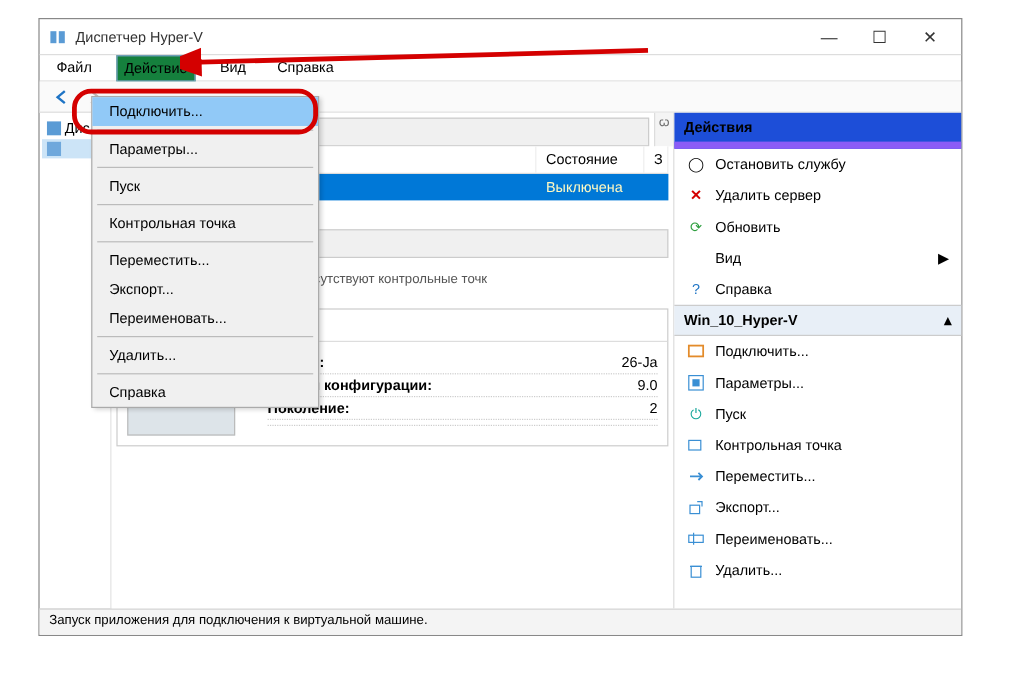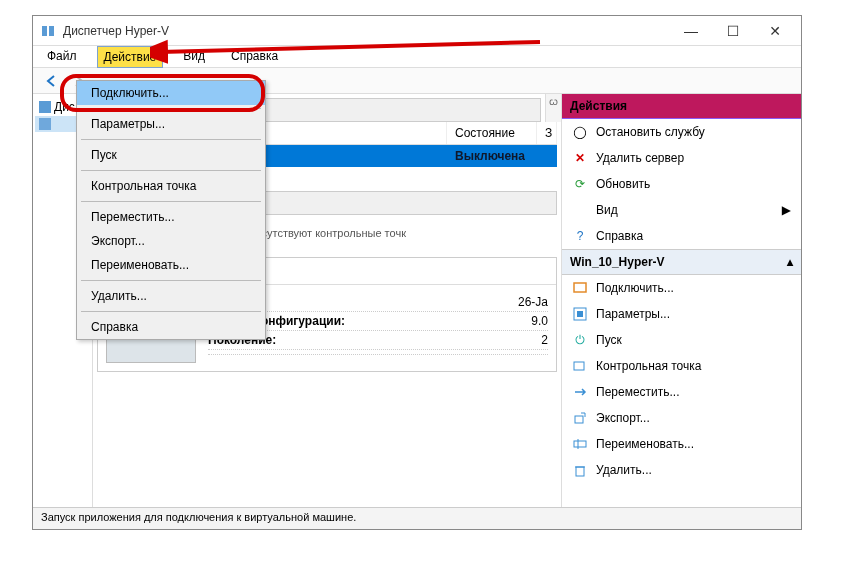--- a/index.html
+++ b/index.html
@@ -5,48 +5,48 @@
     * { box-sizing: border-box; margin: 0; padding: 0; font-family: "Segoe UI", Tahoma, sans-serif; font-size: 12px; }
     body { background: #fff; width: 841px; height: 566px; position: relative; overflow: hidden; }
     .window { position: absolute; left: 32px; top: 15px; width: 770px; height: 515px; border: 1px solid #888; background: #fff; display: flex; flex-direction: column; }
     .titlebar { height: 30px; display: flex; align-items: center; padding: 0 8px; border-bottom: 1px solid #ddd; }
     .titlebar .icon { width: 16px; height: 16px; margin-right: 6px; display: inline-flex; align-items: center; }
     .titlebar .title { flex: 1; color: #333; }
     .winbtns { display: flex; gap: 18px; padding-right: 6px; }
     .winbtn { width: 24px; text-align: center; cursor: pointer; font-size: 14px; color: #333; }
     .menubar { height: 22px; display: flex; align-items: flex-start; padding: 0 8px; gap: 14px; border-bottom: 1px solid #ddd; }
     .menubar span { padding: 3px 6px; cursor: pointer; }
-    .menubar .active { background: #fde047; border: 1px solid #7da2ce; }
+    .menubar .active { background: #15803d; border: 1px solid #7da2ce; }
     .toolbar { height: 26px; display: flex; align-items: center; padding: 0 8px; gap: 4px; border-bottom: 1px solid #ddd; background: #fafafa; }
     .toolbar .tbtn { width: 22px; height: 22px; display: inline-flex; align-items: center; justify-content: center; cursor: pointer; }
     .content { flex: 1; display: flex; position: relative; }
     .left-tree { width: 60px; border-right: 1px solid #ddd; padding: 4px 2px; overflow: hidden; }
     .tree-item { padding: 2px 4px; font-size: 11px; white-space: nowrap; display: flex; align-items: center; gap: 3px; }
     .tree-item.selected { background: #cce4f7; }
     .center { flex: 1; display: flex; flex-direction: column; background: #fff; }
     .section-header { background: #f0f0f0; border: 1px solid #ccc; padding: 4px 8px; font-weight: bold; margin: 4px 4px 0 4px; }
     .vm-table { margin: 0 4px; }
     .vm-head { display: flex; background: #fff; border-bottom: 1px solid #ddd; }
     .vm-col { padding: 4px 8px; border-right: 1px solid #eee; }
     .vm-col.name { flex: 1; }
     .vm-col.state { width: 90px; }
     .vm-col.x { width: 20px; }
-    .vm-row { display: flex; background: #0078d7; color: #0f172a; font-weight: bold; }
+    .vm-row { display: flex; background: #0078d7; color: #fef9c3; }
     .vm-row .vm-col { border: none; }
     .no-cp { text-align: center; padding: 12px; color: #555; font-size: 11px; }
     .detail { margin: 6px 4px; border: 1px solid #ccc; }
     .detail-title { padding: 6px 8px; font-weight: bold; border-bottom: 1px solid #ddd; }
-    .detail-body { display: flex; padding: 8px; gap: 12px; }
+    .detail-body { display: flex; padding: 8px; gap: 27px; }
     .thumb { width: 90px; height: 70px; background: #dde4e9; border: 1px solid #bbb; }
     .kv { flex: 1; }
     .kv-row { display: flex; padding: 2px 0; border-bottom: 1px dotted #ccc; }
     .kv-row .k { width: 150px; font-weight: bold; }
     .kv-row .v { flex: 1; text-align: right; }
     .right { width: 240px; border-left: 1px solid #ddd; background: #fff; display: flex; flex-direction: column; }
-    .right-header { background: #be185d; padding: 5px 8px; font-weight: bold; border-bottom: 1px solid #8b5cf6; }
+    .right-header { background: #1d4ed8; padding: 5px 8px; font-weight: bold; border-bottom: 6px solid #8b5cf6; }
     .act-header { background: #e8eff7; padding: 5px 8px; font-weight: bold; border-top: 1px solid #ccc; border-bottom: 1px solid #ccc; display: flex; justify-content: space-between; }
     .action { display: flex; align-items: center; gap: 8px; padding: 5px 10px; cursor: pointer; }
     .action .ai { width: 16px; height: 16px; display: inline-flex; align-items: center; justify-content: center; }
     .action .arrow { margin-left: auto; }
     .statusbar { height: 22px; border-top: 1px solid #ccc; padding: 3px 8px; background: #f4f4f4; font-size: 11px; }
     
     .dropdown { position: absolute; left: 76px; top: 80px; width: 190px; background: #f0f0f0; border: 1px solid #aaa; box-shadow: 2px 2px 4px rgba(0,0,0,.2); z-index: 50; }
     .dropdown .mi { padding: 5px 14px; cursor: pointer; }
     .dropdown .mi.highlight { background: #91c9f7; }
     .dropdown hr { border: none; border-top: 1px solid #bbb; margin: 3px 4px; }

